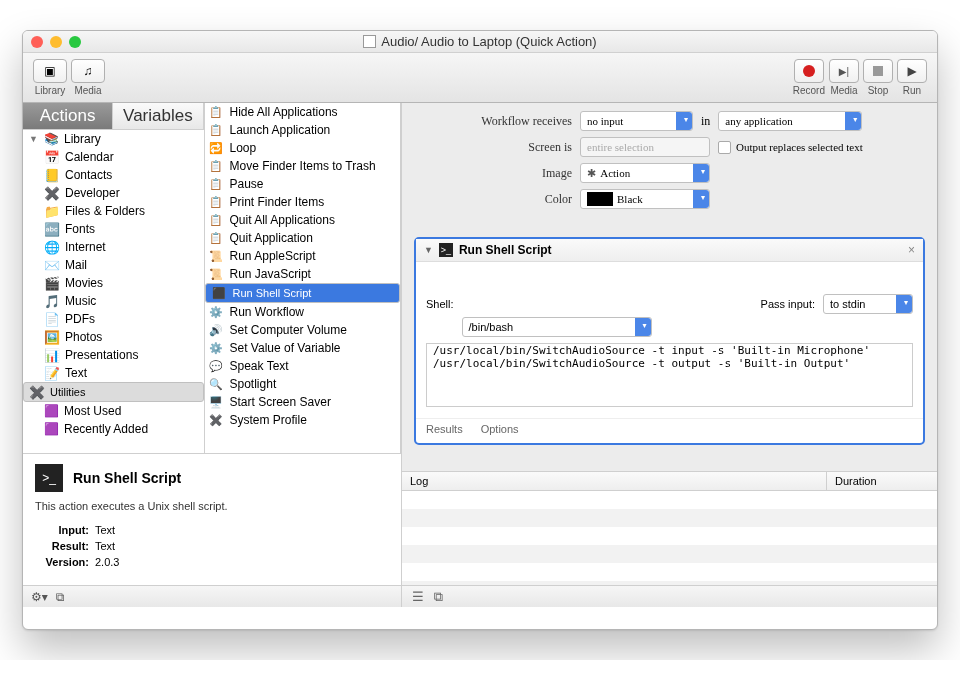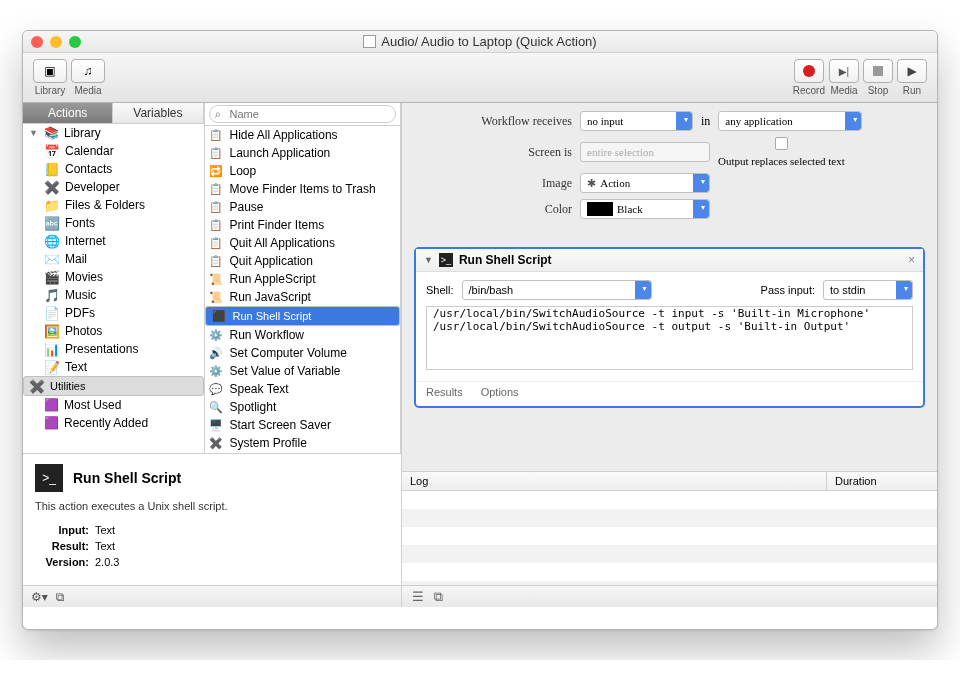--- a/index.html
+++ b/index.html
@@ -22,21 +22,21 @@
 .step-ic::before{content:"▶|";font-size:10px;color:#555;}
 .stop-ic{width:10px;height:10px;background:#999;}
 .run-ic::before{content:"▶";font-size:12px;color:#444;}
 
 .body { display: flex; height: calc(100% - 72px - 22px); }
 .left-col { width: 182px; display: flex; flex-direction: column; border-right: 1px solid #cfcfcf; }
 .mid-col { width: 197px; display: flex; flex-direction: column; border-right: 1px solid #cfcfcf; background:#fff;}
 .right-col { flex: 1; display: flex; flex-direction: column; background: #ececec; }
 
 .seg { display: flex; border-bottom: 1px solid #cfcfcf; }
-.seg button, .seg .tab { flex: 1; padding: 3px 0; font-size: 12px; border: none; background: linear-gradient(#fafafa,#e8e8e8); border-right:1px solid #cfcfcf; color:#333;}
+.seg button, .seg .tab { flex: 1; padding: 3px 0; font-size: 17px; border: none; background: linear-gradient(#fafafa,#e8e8e8); border-right:1px solid #cfcfcf; color:#333;}
 .seg .active { background: linear-gradient(#9a9a9a,#7a7a7a); color: #fff; }
 
 .tree { flex: 1; overflow: auto; font-size: 12px; background: #fff; }
 .tree-row { display: flex; align-items: center; gap: 5px; padding: 1px 6px; height: 18px; }
 .tree-row.sel { background: #dcdcdc; }
 .tree-row .arrow { width: 10px; color:#777; font-size:9px;}
 .tree-row .ic { width: 15px; height: 15px; display:flex;align-items:center;justify-content:center;font-size:12px;}
 .tree-indent { padding-left: 22px; }
 .tree-indent .ic { font-size: 13px; }
 
@@ -60,36 +60,36 @@
 
 .bottombar { height: 22px; border-top: 1px solid #cfcfcf; background: linear-gradient(#f6f6f6,#e8e8e8); display:flex; align-items:center; padding:0 8px; gap:8px; font-size:12px; color:#555;}
 
 .form-area { padding: 8px 20px 12px; background: #ececec; font-family: Liberation Serif, serif; }
 .form-row { display: flex; align-items: center; margin-bottom: 6px; gap: 8px; }
 .form-row .lbl { width: 150px; text-align: right; font-size: 12px; color: #333; }
 .sel { border: 1px solid #c0c0c0; height: 20px; padding: 0 6px; font-size: 11px; border-radius: 3px; background: #fff; display:flex;align-items:center;position:relative;}
 .sel.blue-cap::after{content:"";position:absolute;right:0;top:0;width:16px;height:100%;background:#4b86e8;border-radius:0 3px 3px 0;}
 .sel.blue-cap::before{content:"▾";position:absolute;right:4px;top:3px;color:#fff;font-size:8px;z-index:1;}
 .sel.disabled{color:#aaa;background:#f5f5f5;}
-.chk{display:flex;align-items:center;gap:5px;font-size:11px;flex-direction:column;}
+.chk{display:flex;align-items:center;gap:5px;font-size:11px;}
 .chkbox{width:13px;height:13px;border:1px solid #aaa;border-radius:2px;background:#fff;}
 .color-swatch{width:26px;height:14px;background:#000;display:inline-block;margin-right:4px;}
 .gear-prefix{color:#555;margin-right:4px;}
 
 .workflow-area{flex:1;padding:10px 12px;overflow:auto;}
 .action-card{border:2px solid #3b79e0;border-radius:5px;background:#fff;margin-bottom:10px;}
 .card-head{display:flex;align-items:center;gap:6px;padding:4px 8px;border-bottom:1px solid #ddd;background:linear-gradient(#fafafa,#eee);}
 .card-head .tri{font-size:9px;color:#666;}
 .card-head .cic{width:14px;height:14px;background:#222;color:#fff;font-size:9px;display:flex;align-items:center;justify-content:center;}
 .card-head .ttl{font-weight:600;font-size:12px;}
 .card-head .close{margin-left:auto;color:#888;font-size:12px;}
 .card-body{padding:8px 10px;}
 .card-ctrls{display:flex;align-items:center;gap:8px;margin-bottom:6px;}
 .card-ctrls .lbl{font-size:11px;}
-.shell-sel{flex:0 0 190px;}
+.shell-sel{flex:0 0 190px;margin-top:47px;}
 .passin-lbl{margin-left:auto;}
 .scripttxt{width:100%;height:64px;border:1px solid #ccc;font-family:Menlo,monospace;font-size:11px;padding:0 6px;resize:none;}
 .card-foot{padding:4px 10px 8px;display:flex;gap:18px;font-size:11px;color:#666;border-top:1px solid #eee;}
 
 .log-area{height:114px;border-top:1px solid #cfcfcf;background:#fff;display:flex;flex-direction:column;}
 .log-head{display:flex;border-bottom:1px solid #cfcfcf;background:linear-gradient(#fafafa,#eee);font-size:11px;}
 .log-head .c1{flex:1;padding:3px 8px;border-right:1px solid #cfcfcf;}
 .log-head .c2{width:110px;padding:3px 8px;}
 .log-rows{flex:1;background:repeating-linear-gradient(#fff,#fff 18px,#f2f2f2 18px,#f2f2f2 36px);}
 .right-bottombar{height:22px;border-top:1px solid #cfcfcf;background:linear-gradient(#f6f6f6,#e8e8e8);display:flex;align-items:center;padding:0 10px;gap:10px;font-size:13px;color:#666;}
@@ -229,25 +229,20 @@
               </div>
               <div class="tree-row">
                 <span class="arrow"></span>
                 <span class="ic">🟪</span>
                 <span>Recently Added</span>
               </div>
             </div>
         </div>
 
         <div class="mid-col">
-          <div class="search">
-            <div class="search-wrap">
-              <input placeholder="Name" style="">
-            </div>
-          </div>
           <div class="actlist" id="actlist">
               <div class="act-row">
                 <span class="act-ic">📋</span>
                 <span>Hide All Applications</span>
               </div>
               <div class="act-row">
                 <span class="act-ic">📋</span>
                 <span>Launch Application</span>
               </div>
               <div class="act-row">

